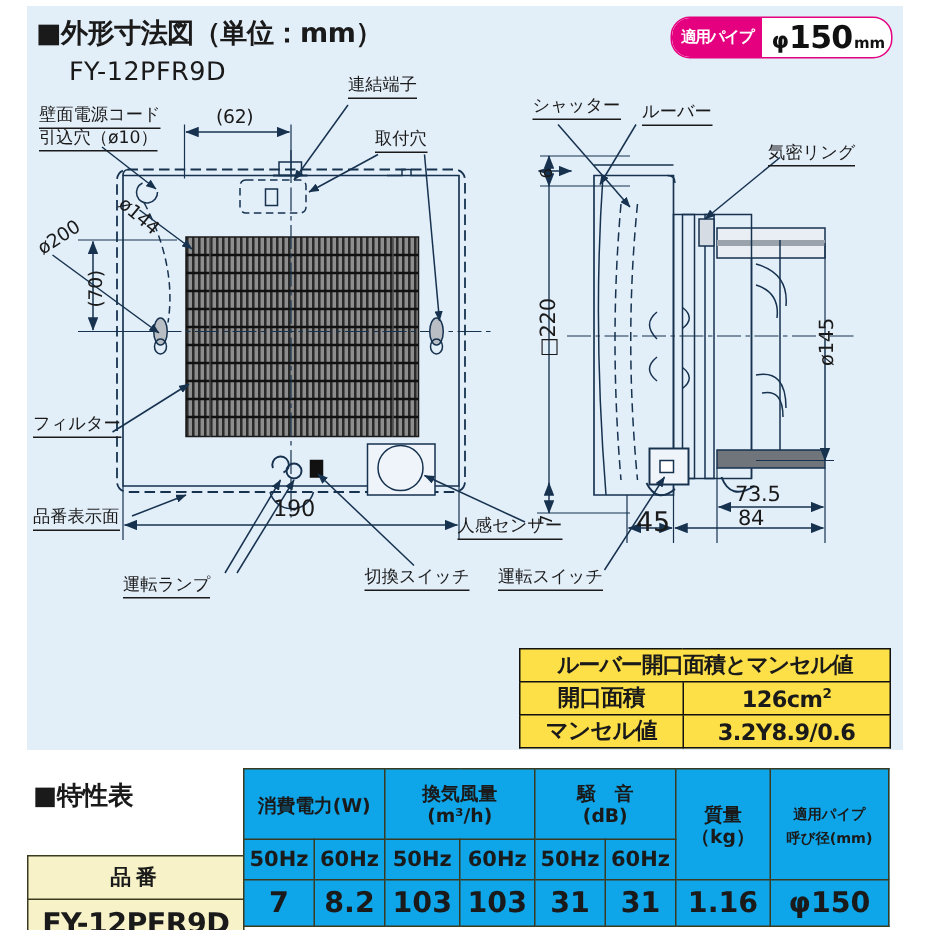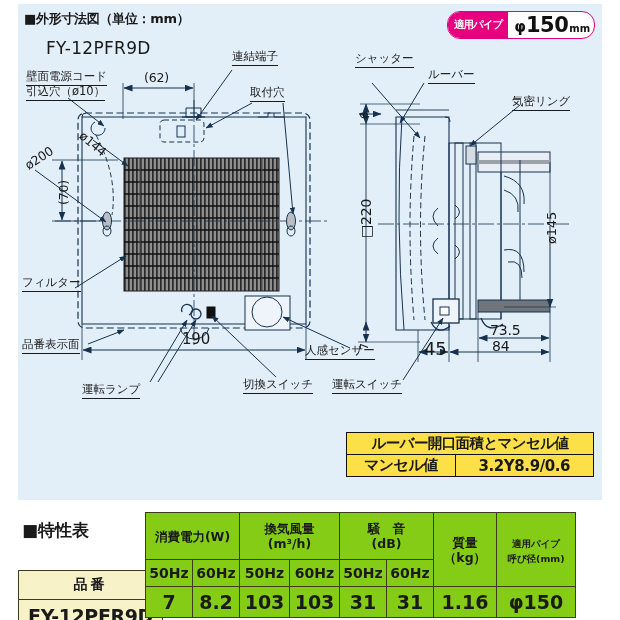--- a/index.html
+++ b/index.html
@@ -11,21 +11,21 @@
   .root{position:absolute;inset:0;}
 
   
   .blue-panel{
     position:absolute;left:18px;top:4px;width:584px;height:496px;
     background:#e2eef8;
   }
 
   
   .h-title{
-    position:absolute;left:24px;top:10px;font-size:13px;font-weight:bold;
+    position:absolute;left:24px;top:10px;font-size:18px;font-weight:bold;
     letter-spacing:-.3px;white-space:nowrap;
   }
   .h-model{
     position:absolute;left:46px;top:38px;font-size:17px;font-weight:normal;
     letter-spacing:.3px;white-space:nowrap;
   }
   .h-spec{
     position:absolute;left:22px;top:519px;font-size:17px;font-weight:bold;
     white-space:nowrap;
   }
@@ -64,22 +64,22 @@
     border:1px solid #111;text-align:center;font-size:15px;font-weight:bold;
     padding:1px 2px;white-space:nowrap;
   }
   .louver-table tr.hdr td{font-size:14.5px;letter-spacing:-.6px;}
   .louver-table td.k{width:44%;letter-spacing:-.5px;}
   .louver-table td.v{width:56%;letter-spacing:-.4px;}
   .louver-table sup{font-size:9px;vertical-align:super;}
 
   
   .spec-table{
-    position:absolute;left:145px;top:512px;border-collapse:collapse;
-    background:#84cc16;
+    position:absolute;left:162px;top:512px;border-collapse:collapse;
+    background:#0ea5e9;
     padding-left:28px;
   }
   .spec-table td{
     border:1px solid #3b3b20;text-align:center;white-space:nowrap;
     font-size:13px;padding:0;
   }
   .spec-table td.top{height:46px;font-weight:bold;font-size:12.5px;line-height:1.2;}
   .spec-table td.hz{height:26px;font-weight:bold;font-size:14px;}
   .spec-table td.val{height:30px;font-weight:bold;font-size:19px;}
   .spec-table .small{font-size:9.5px;font-weight:bold;}
@@ -272,21 +272,21 @@
       <span class="phi">φ</span>
         <span class="num">150</span>
         <span class="unit">mm</span>
     </span>
   </div>
 
   <div class="lbl u" style="left:26px;top:70px;">壁面電源コード</div>
   <div class="lbl u" style="left:26px;top:85px;">引込穴（ø10）</div>
   <div class="lbl u" style="left:232px;top:50px;">連結端子</div>
   <div class="lbl u" style="left:250px;top:86px;">取付穴</div>
-  <div class="lbl u" style="left:355px;top:52px;">シャッター</div>
+  <div class="lbl u" style="left:355px;top:64px;">シャッター</div>
   <div class="lbl u" style="left:428px;top:68px;">ルーバー</div>
   <div class="lbl u" style="left:512px;top:95px;">気密リング</div>
   <div class="lbl u" style="left:22px;top:276px;">フィルター</div>
   <div class="lbl u" style="left:22px;top:338px;">品番表示面</div>
   <div class="lbl u" style="left:82px;top:383px;">運転ランプ</div>
   <div class="lbl u" style="left:243px;top:378px;">切換スイッチ</div>
   <div class="lbl u" style="left:305px;top:344px;">人感センサー</div>
   <div class="lbl u" style="left:332px;top:378px;">運転スイッチ</div>
 
   <div class="dim" style="left:144px;top:70px;">(62)</div>
@@ -299,20 +299,24 @@
   <div class="dim rot" style="left:358px;top:350px;font-size:11px;">7</div>
   <div class="dim rot" style="left:544px;top:244px;font-size:13px;">ø145</div>
   <div class="dim" style="left:424px;top:338px;font-size:18px;">45</div>
   <div class="dim" style="left:490px;top:322px;font-size:14px;">73.5</div>
   <div class="dim" style="left:492px;top:338px;font-size:14px;">84</div>
 
   <table class="louver-table">
     <tbody>
         <tr class="hdr">
       <td colspan="2">ルーバー開口面積とマンセル値</td>
+    </tr>
+    <tr>
+      <td class="k">開口面積</td>
+      <td class="v"><span>126cm</span><sup>2</sup></td>
     </tr>
     <tr>
       <td class="k">マンセル値</td>
       <td class="v">3.2Y8.9/0.6</td>
     </tr>
   </tbody>
     </table>
 
   <div class="h-spec">■特性表</div>
 

